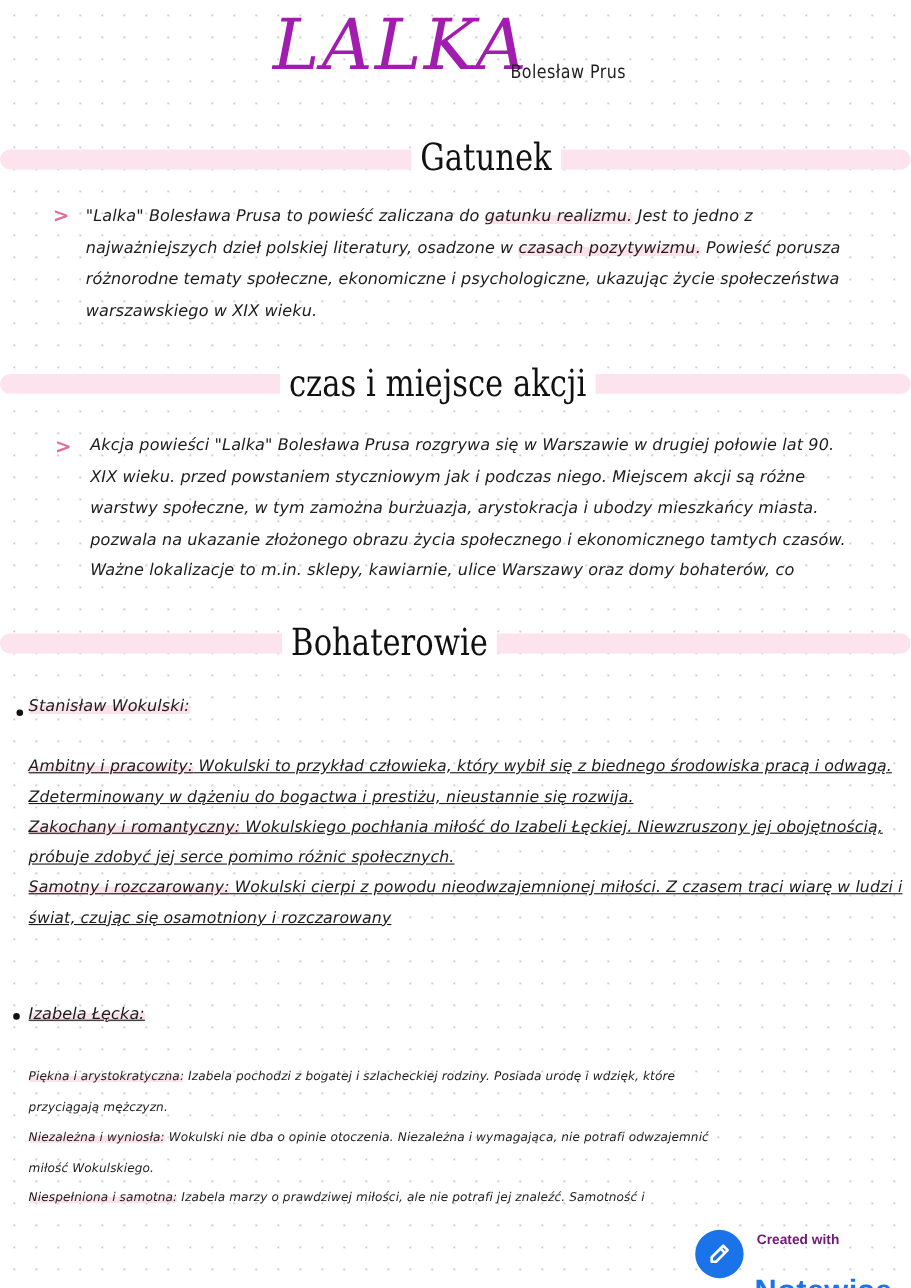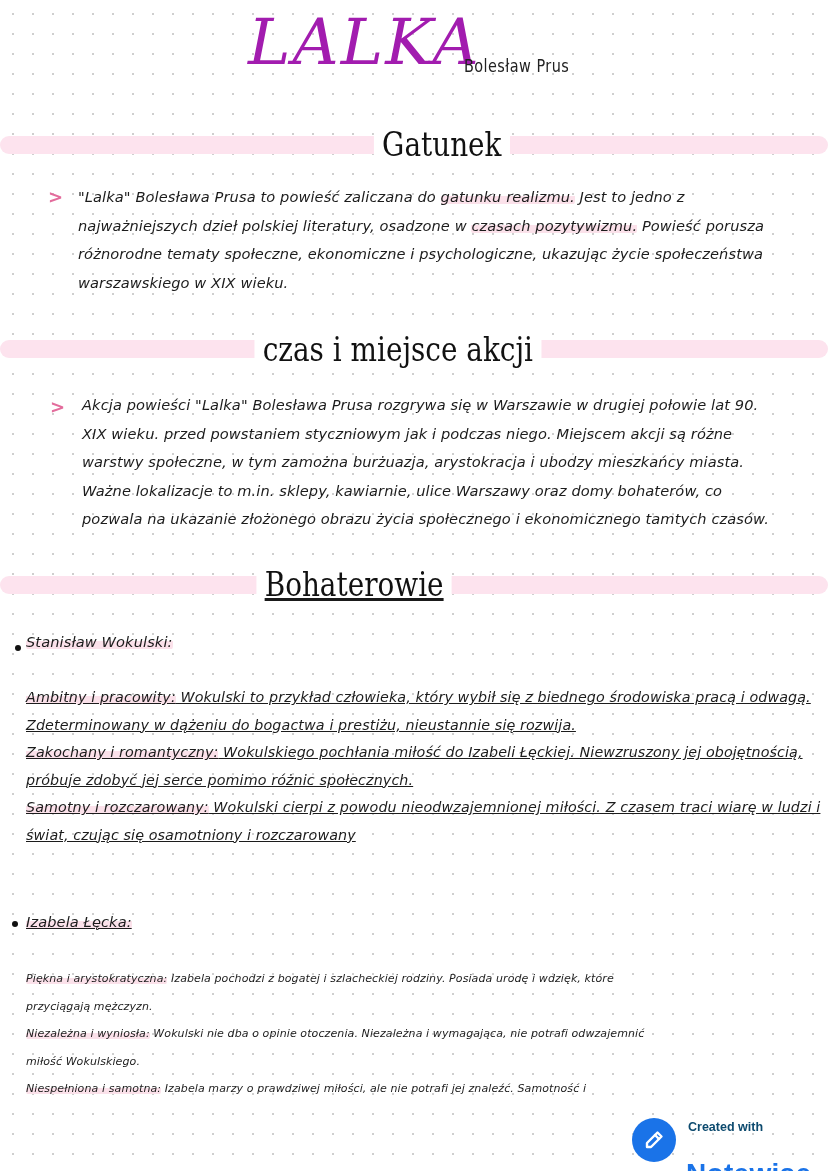--- a/index.html
+++ b/index.html
@@ -87,21 +87,21 @@
       left: 632px; top: 1118px;
       width: 44px; height: 44px; border-radius: 50%;
       background: #1a73e8;
       display: flex; align-items: center; justify-content: center;
     }
     .badge-small {
       left: 688px; top: 1120px;
       font-family: "Liberation Sans", sans-serif;
       font-weight: bold;
       font-size: 12.5px;
-      color: #0c4a6e;
+      color: #701a75;
     }
     .badge-big {
       left: 686px; top: 1130px;
       font-family: "Liberation Sans", sans-serif;
       font-weight: bold;
       font-size: 28px;
       color: #1a73e8;
       letter-spacing: 0.3px;
       margin-top: 28px;
     }
@@ -128,26 +128,26 @@
 <div class="abs band" style="top:340px;"></div>
 <div class="abs" style="left:0;width:796px;top:327px;display:flex;justify-content:center;">
   <span class="heading">czas i miejsce akcji</span>
 </div>
 
 <span class="abs arrow" style="left:50px;top:396px;">&gt;</span>
 <div class="abs para" style="left:82px;top:391px;">
   <span class="line">Akcja powieści "Lalka" Bolesława Prusa rozgrywa się w Warszawie w drugiej połowie lat 90.</span>
   <span class="line">XIX wieku. przed powstaniem styczniowym jak i podczas niego. Miejscem akcji są różne</span>
   <span class="line">warstwy społeczne, w tym zamożna burżuazja, arystokracja i ubodzy mieszkańcy miasta.</span>
+  <span class="line">pozwala na ukazanie złożonego obrazu życia społecznego i ekonomicznego tamtych czasów.</span>
   <span class="line">Ważne lokalizacje to m.in. sklepy, kawiarnie, ulice Warszawy oraz domy bohaterów, co</span>
-  <span class="line">pozwala na ukazanie złożonego obrazu życia społecznego i ekonomicznego tamtych czasów.</span>
 </div>
 
 <div class="abs band" style="top:576px;"></div>
-<div class="abs" style="left:0;width:708px;top:562px;display:flex;justify-content:center;text-decoration:underline;">
+<div class="abs" style="left:0;width:708px;top:562px;display:flex;justify-content:center;">
   <span class="heading">Bohaterowie</span>
 </div>
 
 <div class="abs dot" style="left:15px;top:645px;"></div>
 <div class="abs para" style="left:26px;top:628px;">
   <span class="hl">Stanisław Wokulski:</span>
 </div>
 
 <div class="abs para" style="left:26px;top:684px;font-size:14.3px;line-height:27.5px;text-decoration:underline;">
   <span class="line"><span class="hl">Ambitny i pracowity:</span><span> Wokulski to przykład człowieka, który wybił się z biednego środowiska pracą i odwagą.</span></span>

